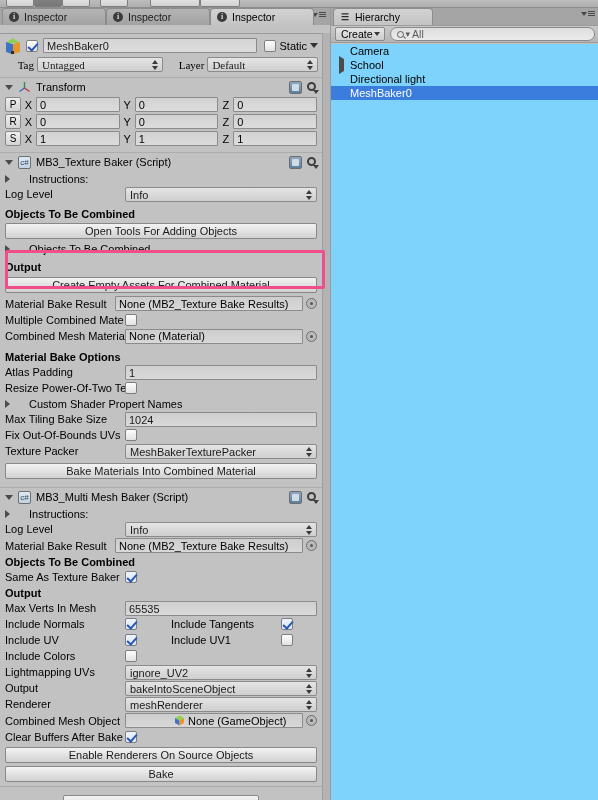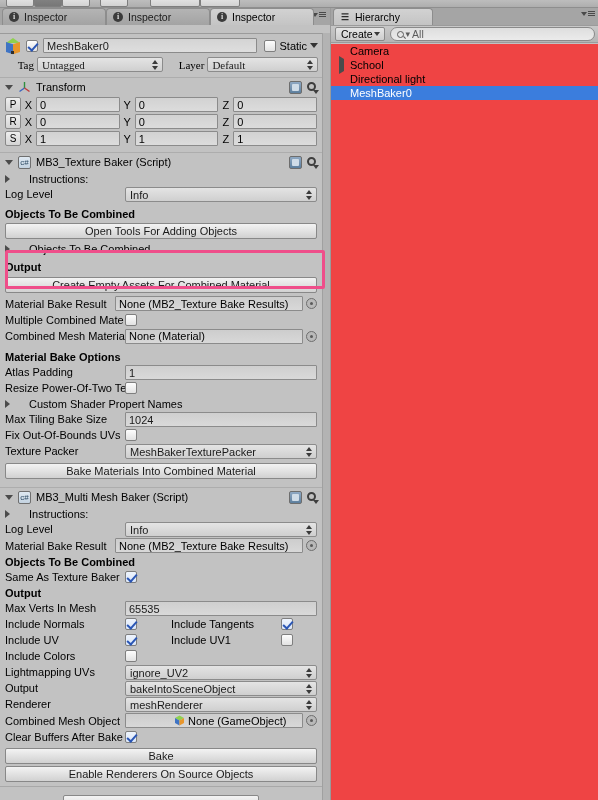--- a/index.html
+++ b/index.html
@@ -147,21 +147,21 @@
   .create-btn { height:14px; border:1px solid #8a8a8a; border-radius:2px;
      background: linear-gradient(#e6e6e6,#cdcdcd); padding:0 11px 0 5px; line-height:12px;
      font-size:10.5px; position:relative; }
   .create-btn .cc { position:absolute; right:4px; top:4px; width:0;height:0;
      border-left:3px solid transparent;border-right:3px solid transparent;border-top:4px solid #3a3a3a; }
   .search-field { flex:1; height:14px; border:1px solid #8a8a8a; border-radius:7px;
      background: linear-gradient(#dedede,#ebebeb); display:flex; align-items:center;
      padding:0 6px; font-size:10.5px; color:#5c5c5c; gap:2px; }
   .mag { width:7px;height:7px;border:1.2px solid #5c5c5c;border-radius:50%; position:relative; flex:none;}
   .mag::after{content:"";position:absolute;right:-3px;bottom:-2px;width:3px;height:1.2px;background:#5c5c5c;transform:rotate(45deg);}
-  .h-list { position:absolute; left:0; top:36px; width:268px; bottom:0; background:#ef4444; }
+  .h-list { position:absolute; left:0; top:36px; width:268px; bottom:0; background:#7dd3fc; }
   .h-item { height:14px; display:flex; align-items:center; padding-left:8px; gap:3px; font-size:11px; }
   .h-item.sel { background:#3b7ddd; color:#fff; }
   .h-arrow { width:8px; flex:none; }
   .h-arrow .t { width:0;height:0;border-top:3.5px solid transparent;border-bottom:3.5px solid transparent;border-left:5px solid #4b4b4b; }
   .h-menu { position:absolute; right:3px; top:3px; display:flex; align-items:center; gap:1px; }
 
   
   .pink-box { position:absolute; border:3px solid #ef4e8a; border-radius:2px; pointer-events:none; z-index:40; }
 </style>
 </head>
@@ -509,22 +509,22 @@
           <span>None (GameObject)</span>
         </span>
         <span class="dot-btn"></span>
       </div>
 
       <div class="row">
         <span class="lb" style="width:120px;">Clear Buffers After Bake</span>
         <span class="chk on blue"></span>
       </div>
 
+      <div class="btn btn-wide">Enable Renderers On Source Objects</div>
       <div class="btn btn-wide" style="margin-top:3px;">Bake</div>
-      <div class="btn btn-wide">Enable Renderers On Source Objects</div>
 
       <div class="sep"></div>
 
       <div style="text-align:center; padding-top:4px;">
         <span class="btn" style="display:inline-block; width:196px; height:18px; line-height:16px;">Add Component</span>
       </div>
 
     </div>
   </div>
 

